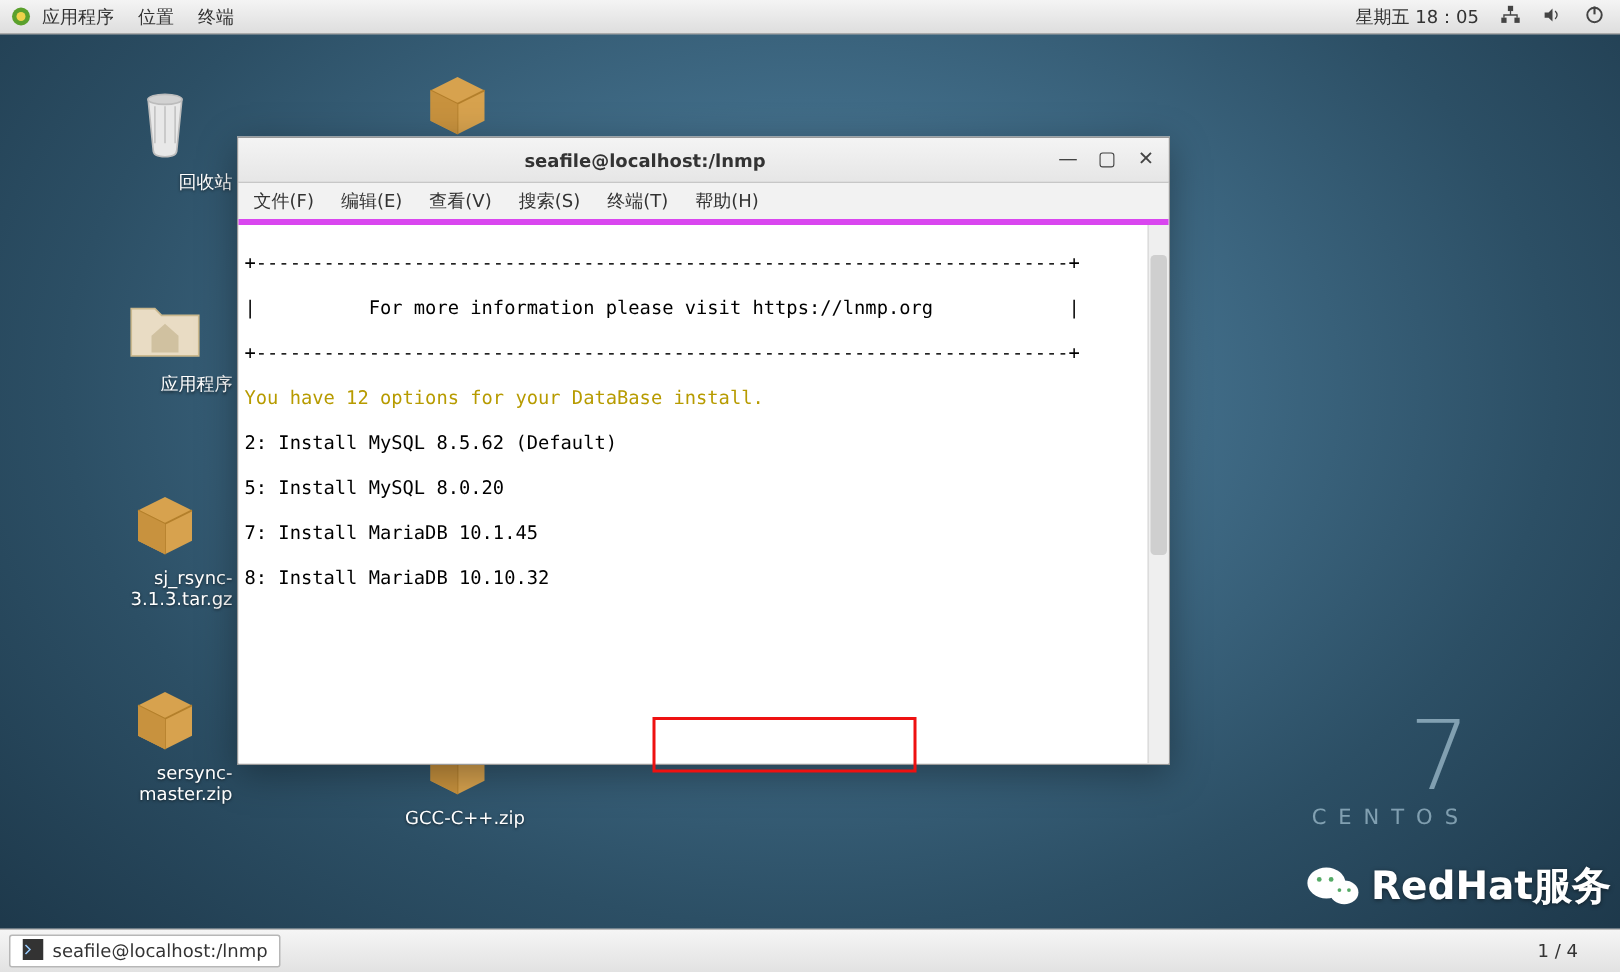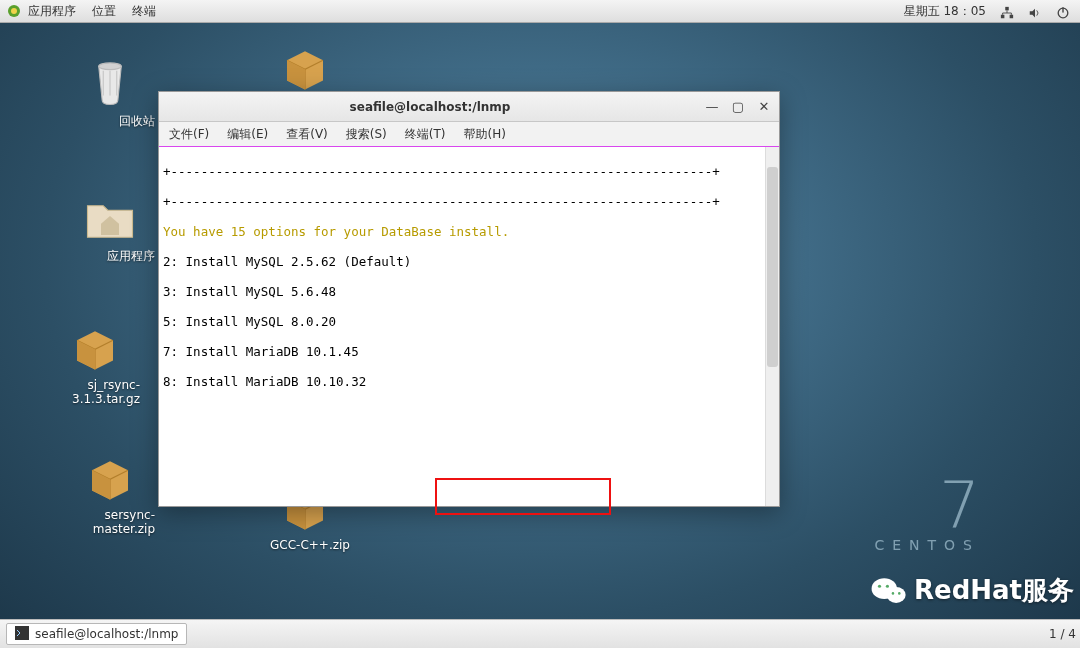--- a/index.html
+++ b/index.html
@@ -1,37 +1,37 @@
 <!DOCTYPE html>
 <html><head>
 <meta charset="utf-8">
 <style>
   html,body{margin:0;padding:0;width:1080px;height:648px;overflow:hidden;font-family:"DejaVu Sans","Noto Sans",sans-serif;}
   body{background:radial-gradient(ellipse at 50% 40%, #5d8aa6 0%, #3f6a85 35%, #2c4f65 65%, #1c3648 100%);}
   
   .top-panel{position:absolute;top:0;left:0;right:0;height:22px;background:linear-gradient(#f4f4f4,#dedede);border-bottom:1px solid #aaa;display:flex;align-items:center;font-size:12px;color:#333;}
   .top-panel .menu-left{display:flex;gap:16px;padding-left:28px;justify-content:flex-end;}
   .top-panel .menu-item{cursor:default;}
-  .top-panel .menu-right{margin-left:auto;display:flex;align-items:flex-end;gap:14px;padding-right:10px;}
+  .top-panel .menu-right{margin-left:auto;display:flex;align-items:flex-start;gap:14px;padding-right:10px;}
   .top-panel .tray-icon svg{width:14px;height:14px;display:block;}
   .panel-logo{position:absolute;left:6px;top:3px;width:16px;height:16px;}
   
   .desktop-icon{position:absolute;width:90px;text-align:right;color:#fff;font-size:12px;text-shadow:0 1px 2px rgba(0,0,0,.6);}
   .desktop-icon .ic{width:54px;height:54px;margin:0 auto 4px;display:flex;align-items:center;justify-content:center;}
   .desktop-icon .ic svg{width:100%;height:100%;}
   
   .taskbar{position:absolute;left:0;right:0;bottom:0;height:28px;background:linear-gradient(#f5f5f5,#e2e2e2);border-top:1px solid #bcbcbc;display:flex;align-items:center;font-size:12px;color:#333;}
   .taskbar .task-button{display:flex;align-items:center;gap:6px;border:1px solid #b7b7b7;background:#fff;height:20px;padding:0 8px;margin-left:6px;border-radius:2px;}
-  .taskbar .right{margin-left:auto;padding-right:4px;}
+  .taskbar .right{margin-left:auto;padding-right:28px;}
   
   .termwin{position:absolute;left:158px;top:91px;width:620px;background:#fff;border:1px solid #999;box-shadow:0 6px 24px rgba(0,0,0,.35);}
   .titlebar{height:29px;background:linear-gradient(#f4f4f4,#e6e6e6);border-bottom:1px solid #c7c7c7;display:flex;align-items:center;font-size:12px;color:#333;}
   .titlebar .title{flex:1;text-align:center;font-weight:600;}
   .titlebar .winbtn{width:22px;height:22px;margin-right:4px;display:flex;align-items:center;justify-content:center;font-size:13px;color:#444;}
-  .menubar{height:24px;background:#f2f2f2;border-bottom:1px solid #d946ef;display:flex;align-items:center;gap:18px;padding:0 10px;font-size:12px;color:#333;}
+  .menubar{height:24px;background:#f2f2f2;border-bottom:4px solid #d946ef;display:flex;align-items:center;gap:18px;padding:0 10px;font-size:12px;color:#333;}
   .termbody{position:relative;height:359px;background:#fff;font-family:"DejaVu Sans Mono","Consolas",monospace;font-size:12.5px;line-height:15px;color:#000;padding:2px 4px 4px 4px;white-space:pre;box-sizing:border-box;overflow:hidden;}
   .termbody .scrollbar{position:absolute;right:0;top:0;bottom:0;width:13px;background:#efefef;border-left:1px solid #dcdcdc;}
   .termbody .scroll-thumb{position:absolute;right:1px;top:20px;width:11px;height:200px;background:#cfcfcf;border-radius:3px;}
   .line{display:block;}
   .gold{color:#b79b00;}
   
   .anno{position:absolute;border:2px solid #e11;}
   
   .centos-brand{position:absolute;right:100px;bottom:95px;color:#c9e6f4;opacity:.55;text-align:right;}
   .centos-brand .seven{font-size:64px;font-weight:300;line-height:1;}
@@ -95,21 +95,21 @@
 <div class="desktop-icon" style="left:65px;top:190px">
   <div class="ic">
     <svg viewBox="0 0 48 48">
         <path d="M4 14 h14 l4 4 h22 v24 h-40 z" fill="#e9dcc4" stroke="#cbb98e"></path>
         <path d="M16 30 l8 -7 l8 7 v10 h-16 z" fill="#d0c1a0"></path>
       </svg>
   </div>
   <span>应用程序</span>
 </div>
 
-<div class="desktop-icon" style="left:50px;top:320px">
+<div class="desktop-icon" style="left:65px;top:320px">
   <div class="ic">
     <svg viewBox="0 0 48 48">
         <path d="M8 18 l16 -8 l16 8 v18 l-16 8 l-16 -8 z" fill="#d7a24e"></path>
         <path d="M8 18 l16 8 l16 -8 M24 26 v18" stroke="#b37f2b" fill="none"></path>
         <path d="M8 18 l16 8 v18 l-16 -8 z" fill="#c8923e"></path>
       </svg>
   </div>
   <span>sj_rsync-3.1.3.tar.gz</span>
 </div>
 
@@ -174,24 +174,24 @@
   <div class="menubar">
     <span>文件(F)</span>
     <span>编辑(E)</span>
     <span>查看(V)</span>
     <span>搜索(S)</span>
     <span>终端(T)</span>
     <span>帮助(H)</span>
   </div>
   <div class="termbody">
 <span class="line">+------------------------------------------------------------------------+</span>
+<span class="line">|          For more information please visit https://lnmp.org            |</span>
 <span class="line">+------------------------------------------------------------------------+</span>
-<span class="line gold">You have 15 options for your DataBase install.</span>
-<span class="line">2: Install MySQL 2.5.62 (Default)</span>
-<span class="line">3: Install MySQL 5.6.48</span>
+<span class="line gold">You have 12 options for your DataBase install.</span>
+<span class="line">2: Install MySQL 8.5.62 (Default)</span>
 <span class="line">5: Install MySQL 8.0.20</span>
 <span class="line">7: Install MariaDB 10.1.45</span>
 <span class="line">8: Install MariaDB 10.10.32</span>
 
 
 
 
 
 
 

